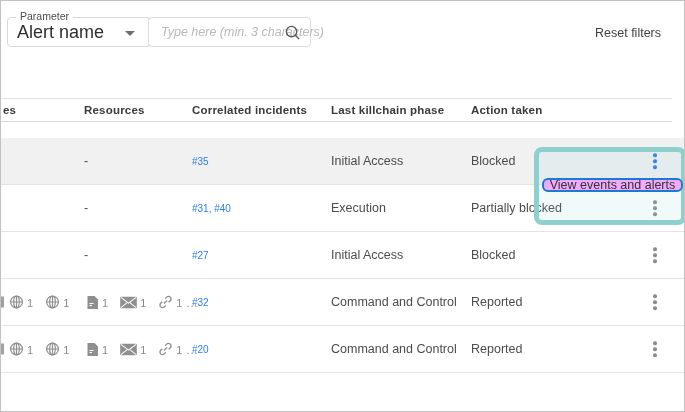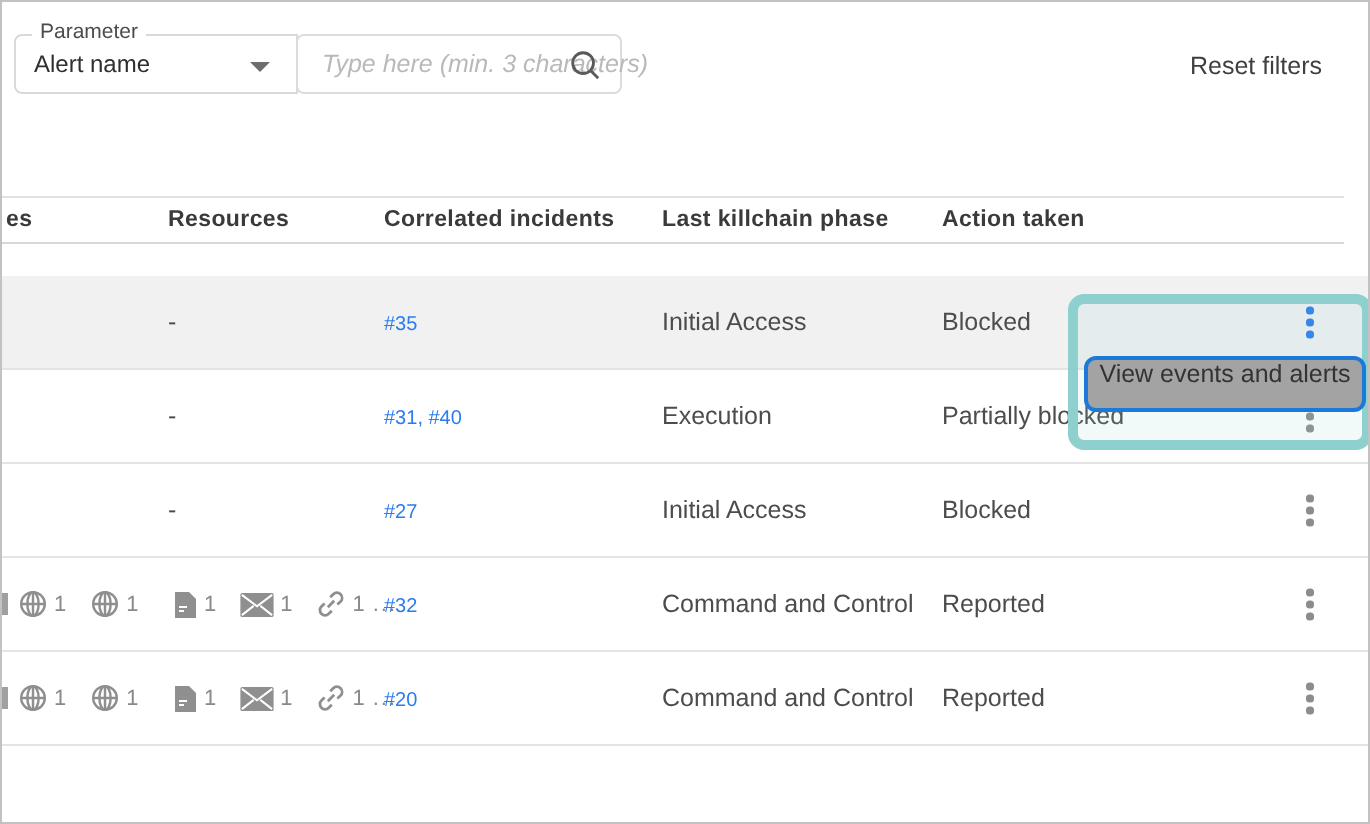--- a/index.html
+++ b/index.html
@@ -14,21 +14,21 @@
   .param-select {
     position:absolute; left:6px; top:16px; width:142px; height:30px;
     border:1px solid #d9d9d9; border-radius:4px 0 0 4px; background:#fff; cursor:pointer;
   }
   .param-select .legend {
     position:absolute; top:-8px; left:8px; background:#fff; padding:0 4px;
     font-size:10.5px; color:#4c4c4c;
   }
   .param-select .value {
     position:absolute; left:9px; top:50%; transform:translateY(-50%);
-    font-size:12px; color:#2f2f2f;
+    font-size:18px; color:#2f2f2f;
   }
   .chevron {
     position:absolute; right:13px; top:13px; width:0; height:0;
     border-left:5px solid transparent; border-right:5px solid transparent;
     border-top:5px solid #6e6e6e;
   }
   .searchbox {
     position:absolute; left:147px; top:16px; width:163px; height:30px;
     border:1px solid #dcdcdc; border-radius:4px; background:#fff;
   }
@@ -75,23 +75,23 @@
   .kebab i { width:3.5px; height:3.5px; border-radius:50%; background:#8c8c8c; }
   .kebab.blue i { background:#2b7cf0; }
 
   
   .highlight {
     position:absolute; left:533px; top:146px; width:152px; height:78px;
     border:5px solid #8ed0ce; border-radius:8px;
     background:rgba(142,208,206,0.12); z-index:5; pointer-events:none;
   }
   .popup {
-    position:absolute; left:541px; top:177px; width:141px; height:28px;
-    background:#a3a3a3; border:2px solid #1d79d8; border-radius:6px; z-index:6;
-    display:flex; justify-content:center; cursor:pointer;
+    position:absolute; left:541px; top:177px; width:141px; height:14px;
+    background:#f0abfc; border:2px solid #1d79d8; border-radius:6px; z-index:6;
+    display:flex; align-items:center; justify-content:center; cursor:pointer;
   }
   .popup span { font-size:12.5px; color:#333; white-space:nowrap; }
 
   svg { display:block; }
 </style>
 </head>
 <body>
 
 <div class="screen">
 

